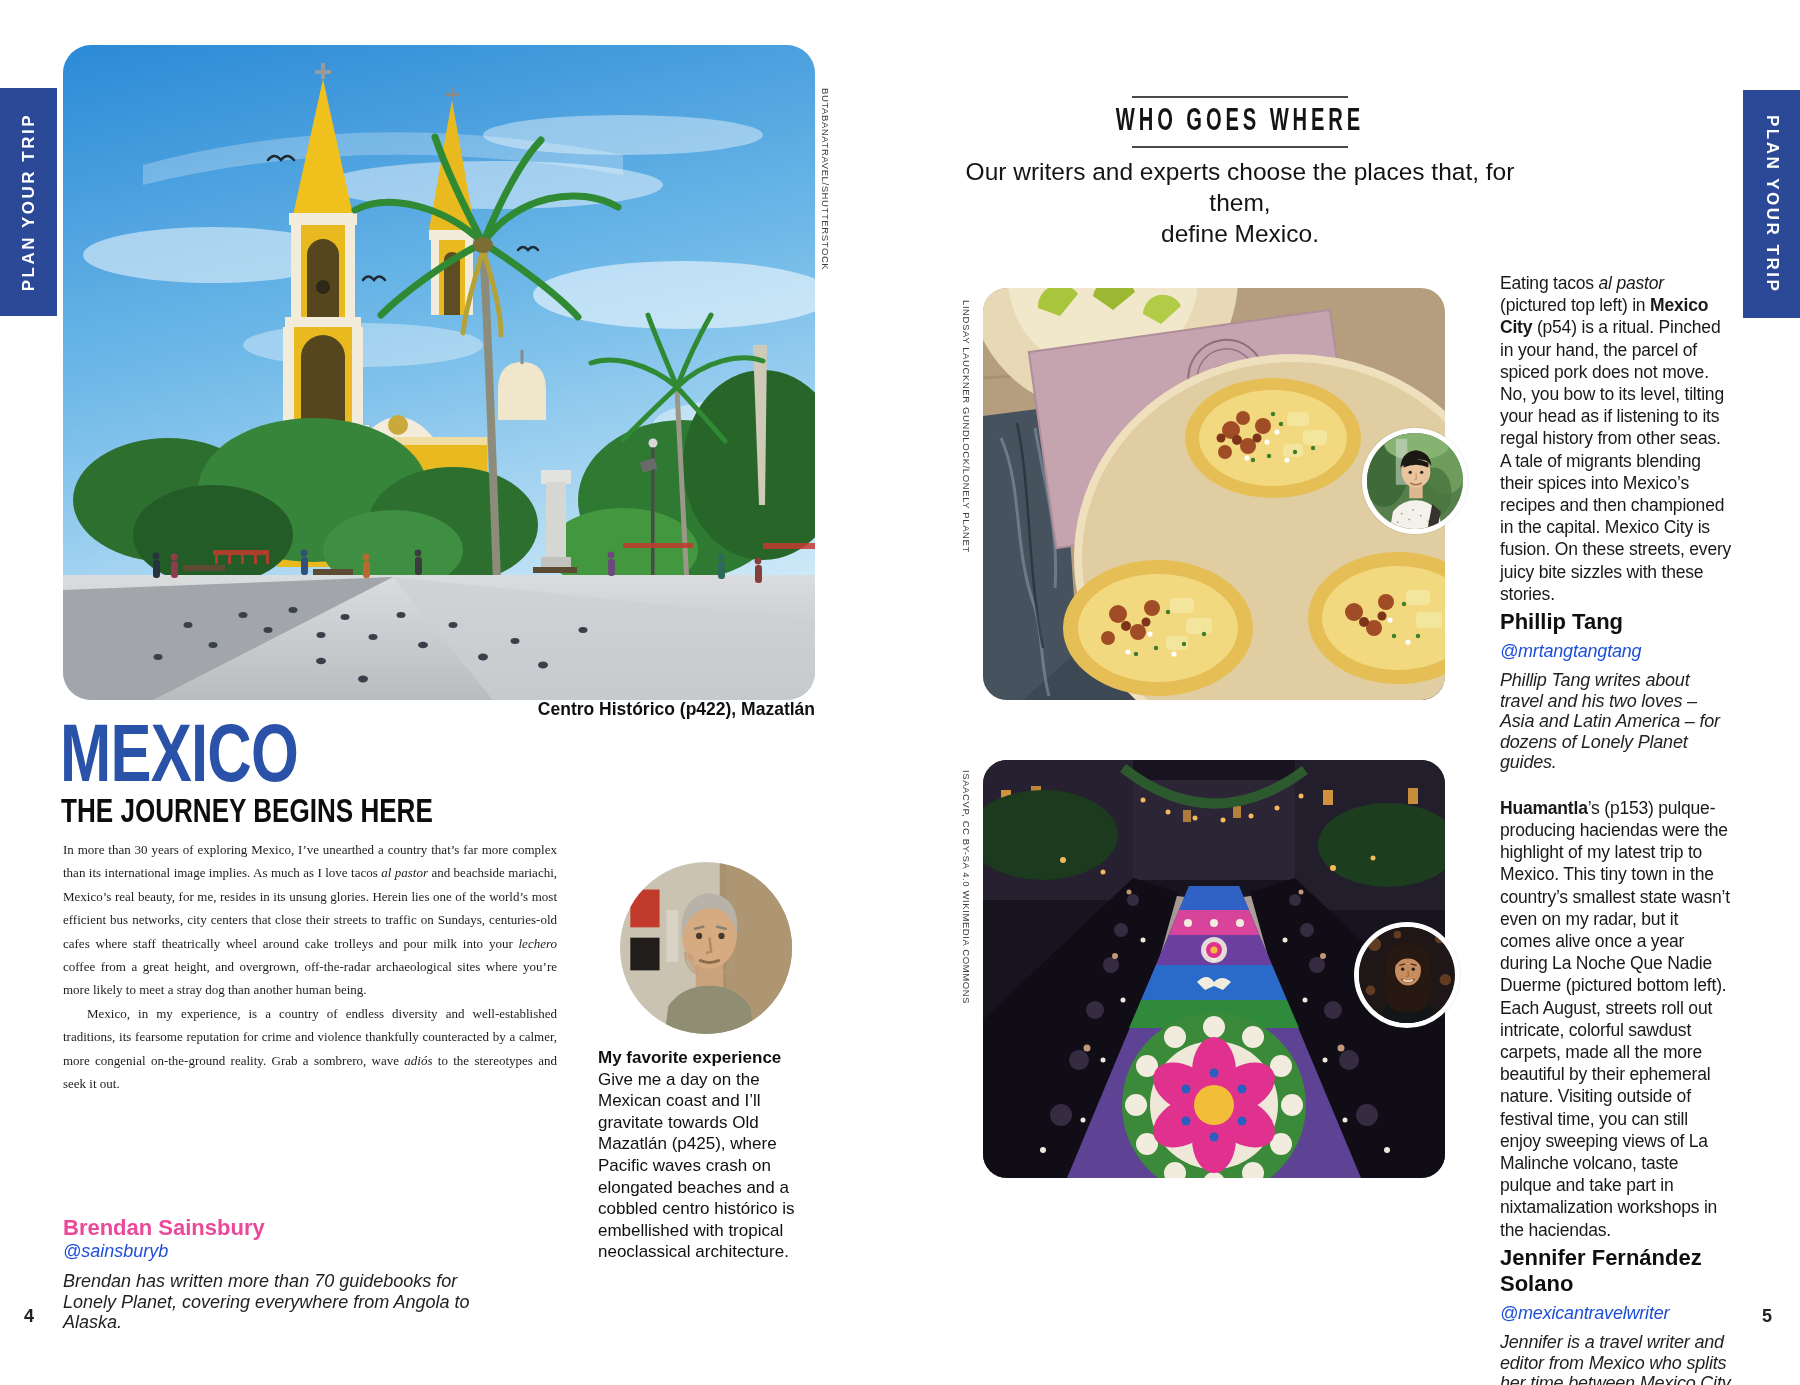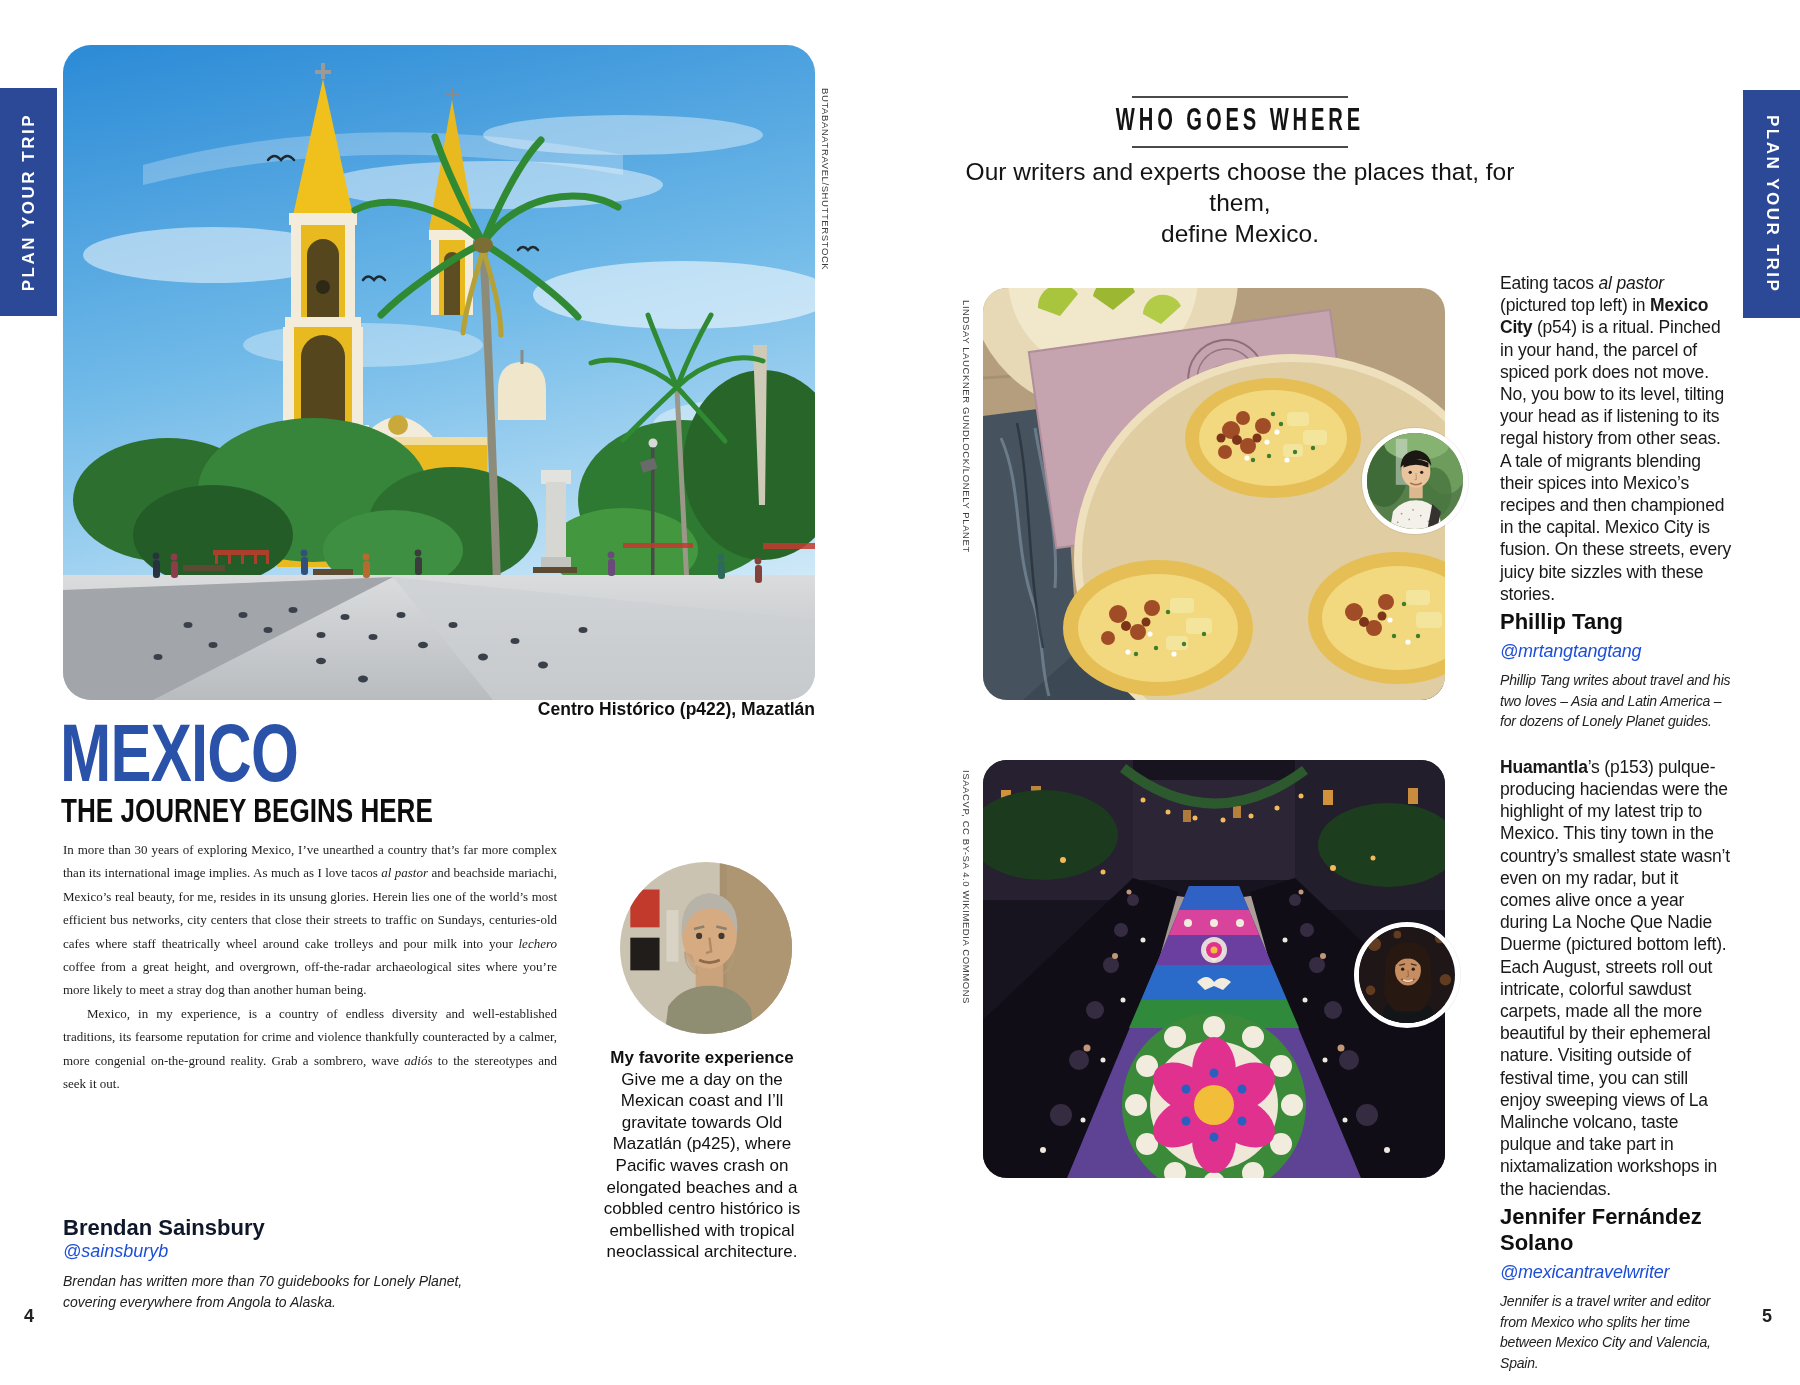--- a/index.html
+++ b/index.html
@@ -23,29 +23,29 @@
   
   .caption{left:63px;top:699px;width:752px;text-align:right;font-weight:bold;font-size:17.5px;color:#101010;}
   .title{left:60px;top:712px;font-size:82px;font-weight:bold;color:#2a52a8;letter-spacing:-1px;
          transform:scaleX(0.75);transform-origin:left top;white-space:nowrap;line-height:1;}
   .subtitle{left:61px;top:794px;font-size:33px;font-weight:bold;color:#0d0d0d;
             transform:scaleX(0.79);transform-origin:left top;white-space:nowrap;line-height:1;}
   .intro{left:63px;top:838px;width:494px;font-family:"Liberation Serif",serif;font-size:13px;
          line-height:23.4px;text-align:justify;color:#1c1c1c;}
   .intro p{margin:0;}
   .intro p.indent{text-indent:24px;}
-  .author-name{font-size:22px;font-weight:bold;color:#0f172a;}
+  .author-name{font-size:22px;font-weight:bold;color:#ec4899;}
   .handle{font-size:18px;font-style:italic;color:#1d4ed8;}
-  .bio{font-size:14px;font-style:italic;line-height:20.5px;color:#222;}
+  .bio{font-size:18px;font-style:italic;line-height:20.5px;color:#222;}
   .left-author{left:63px;top:1215px;width:440px;}
   .left-author .handle{display:block;}
   .left-author .bio{margin-top:9px;}
   .avatar{border-radius:50%;overflow:hidden;}
   .avatar svg{display:block;width:100%;height:100%;}
-  .favorite{left:598px;top:1047px;width:208px;text-align:center;font-size:17px;line-height:21.6px;color:#101010;}
+  .favorite{left:598px;top:1047px;width:208px;text-align:left;font-size:17px;line-height:21.6px;color:#101010;}
   .pagenum{font-size:18px;font-weight:bold;color:#222;}
 
   
   .rule{background:#4a4a4a;height:1.5px;}
   .who{left:1040px;top:102px;width:400px;text-align:center;font-size:31px;font-weight:bold;
        letter-spacing:6px;color:#141414;transform:scaleX(0.65);white-space:nowrap;}
   .rp-intro{left:960px;top:156px;width:560px;text-align:center;font-size:24.5px;line-height:31px;
             color:#141414;white-space:pre-line;}
   .avatar-ring{border-radius:50%;overflow:hidden;border:5px solid #ffffff;box-sizing:border-box;
                box-shadow:0 0 0 1px rgba(0,0,0,0.06);}

